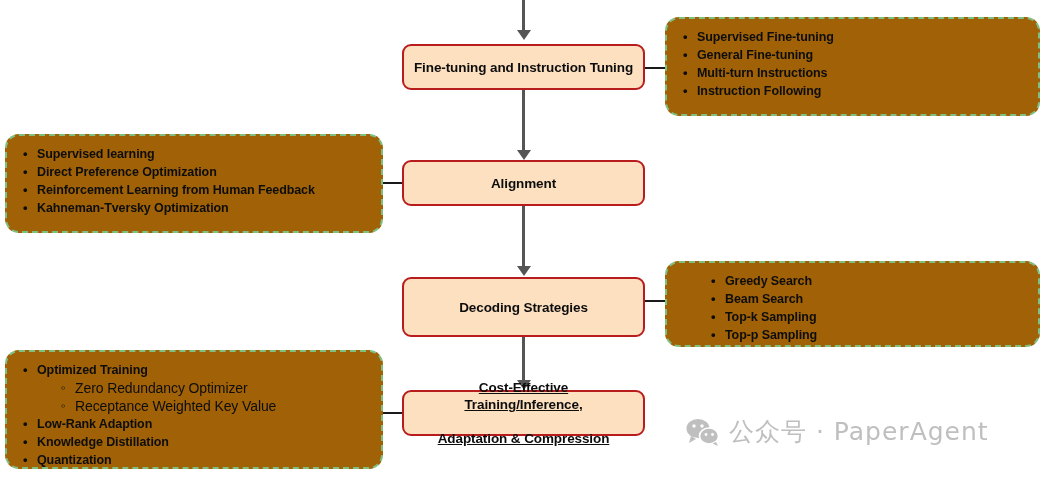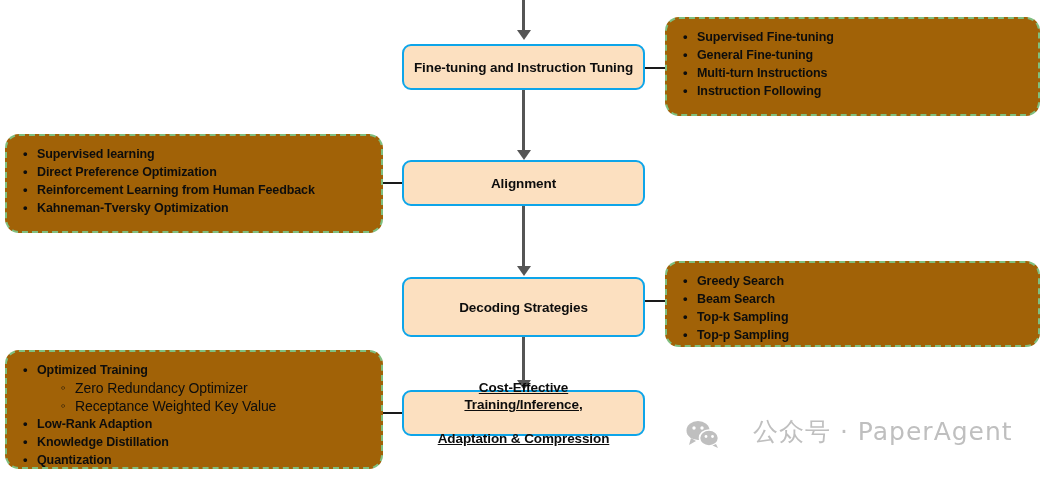--- a/index.html
+++ b/index.html
@@ -9,21 +9,21 @@
     font-family:"Liberation Sans","DejaVu Sans",sans-serif;
     overflow:hidden;
     position:relative;
   }
   #canvas{position:relative;width:1046px;height:480px;}
 
   
   .proc{
     position:absolute;
     background:#FCE0C0;
-    border:2px solid #0ea5e9;
+    border:2px solid #b91c1c;
     border-radius:9px;
     box-sizing:border-box;
     display:flex;align-items:center;justify-content:center;
     text-align:center;
     color:#0d0d0d;
     font-weight:bold;
     font-size:13.5px;
     line-height:17px;
     letter-spacing:-0.1px;
     z-index:3;
@@ -91,27 +91,26 @@
     border-right:7px solid transparent;
     border-top:10px solid #555555;
     z-index:1;
   }
   .hline{position:absolute;height:2px;background:#1a1a1a;z-index:1;}
 
   
   #watermark{
     position:absolute;
     left:686px;top:415px;
-    display:flex;align-items:flex-end;
+    display:flex;align-items:center;
     color:#BFBFBF;
     font-size:26px;
     letter-spacing:1px;
     z-index:5;
     user-select:none;
-    gap:24px;
   }
   #watermark .wm-icon{margin-right:9px;display:flex;align-items:center;}
   #watermark .wm-text{font-family:"DejaVu Sans","Liberation Sans",sans-serif;font-size:25px;}
 </style>
 </head>
 <body>
 
 <div id="canvas">
 
   <div class="vline" style="left:522px;top:0px;height:32px;"></div>
@@ -161,21 +160,21 @@
 
   <div class="detail" style="left:5px;top:134px;width:378px;height:99px;">
     <ul>
       <li><span class="btxt">Supervised learning</span></li>
       <li><span class="btxt">Direct Preference Optimization</span></li>
       <li><span class="btxt">Reinforcement Learning from Human Feedback</span></li>
       <li><span class="btxt">Kahneman-Tversky Optimization</span></li>
     </ul>
   </div>
 
-  <div class="detail" style="left:665px;top:261px;width:375px;height:86px;">
+  <div class="detail" style="left:665px;top:261px;width:375px;height:86px;padding-left:28px;">
     <ul>
       <li><span class="btxt">Greedy Search</span></li>
       <li><span class="btxt">Beam Search</span></li>
       <li><span class="btxt">Top-k Sampling</span></li>
       <li><span class="btxt">Top-p Sampling</span></li>
     </ul>
   </div>
 
   <div class="detail" style="left:5px;top:350px;width:378px;height:119px;">
     <ul>

